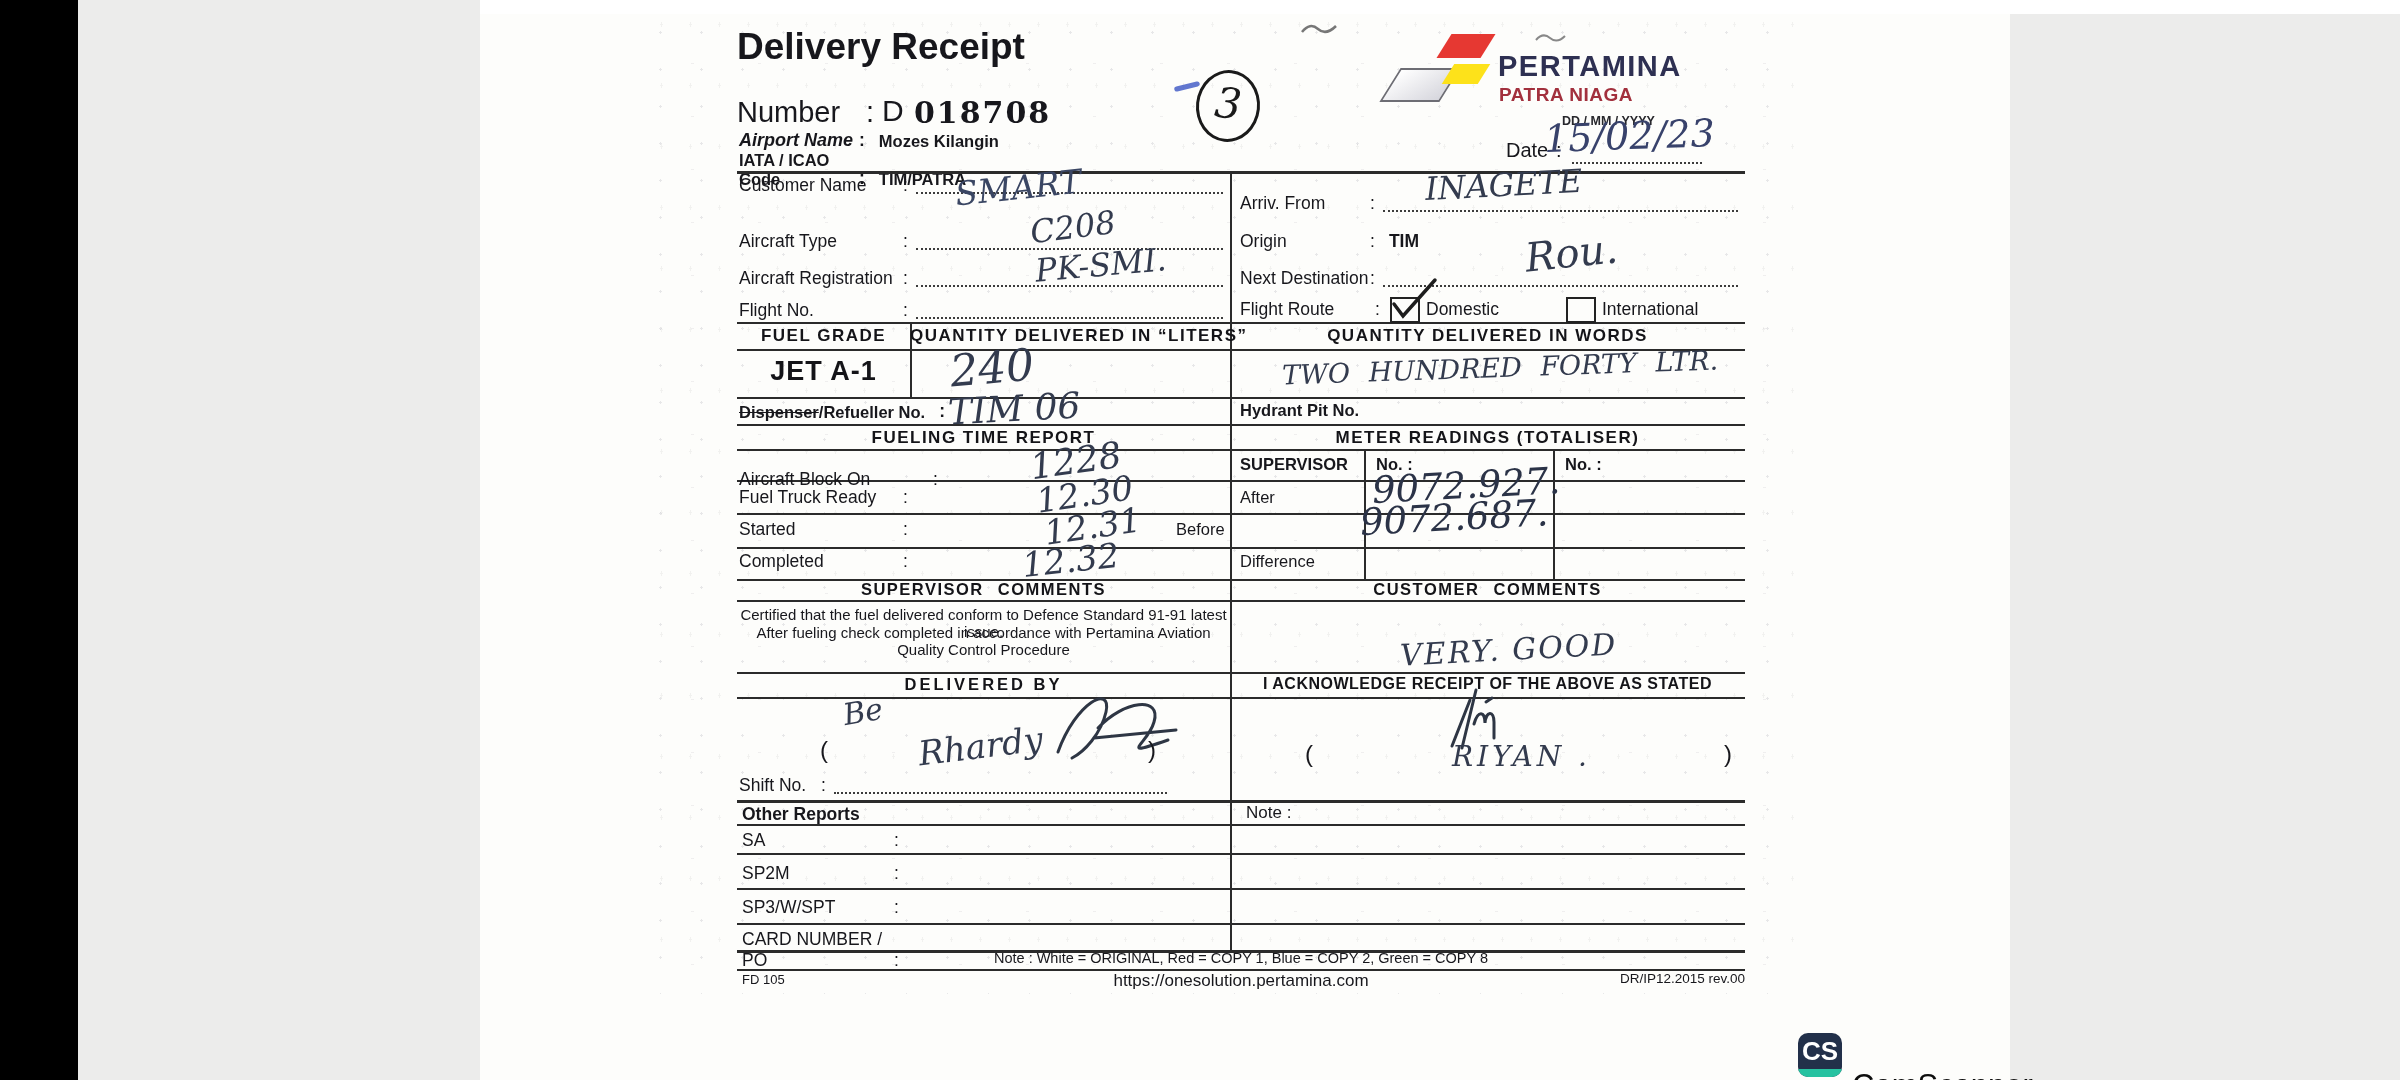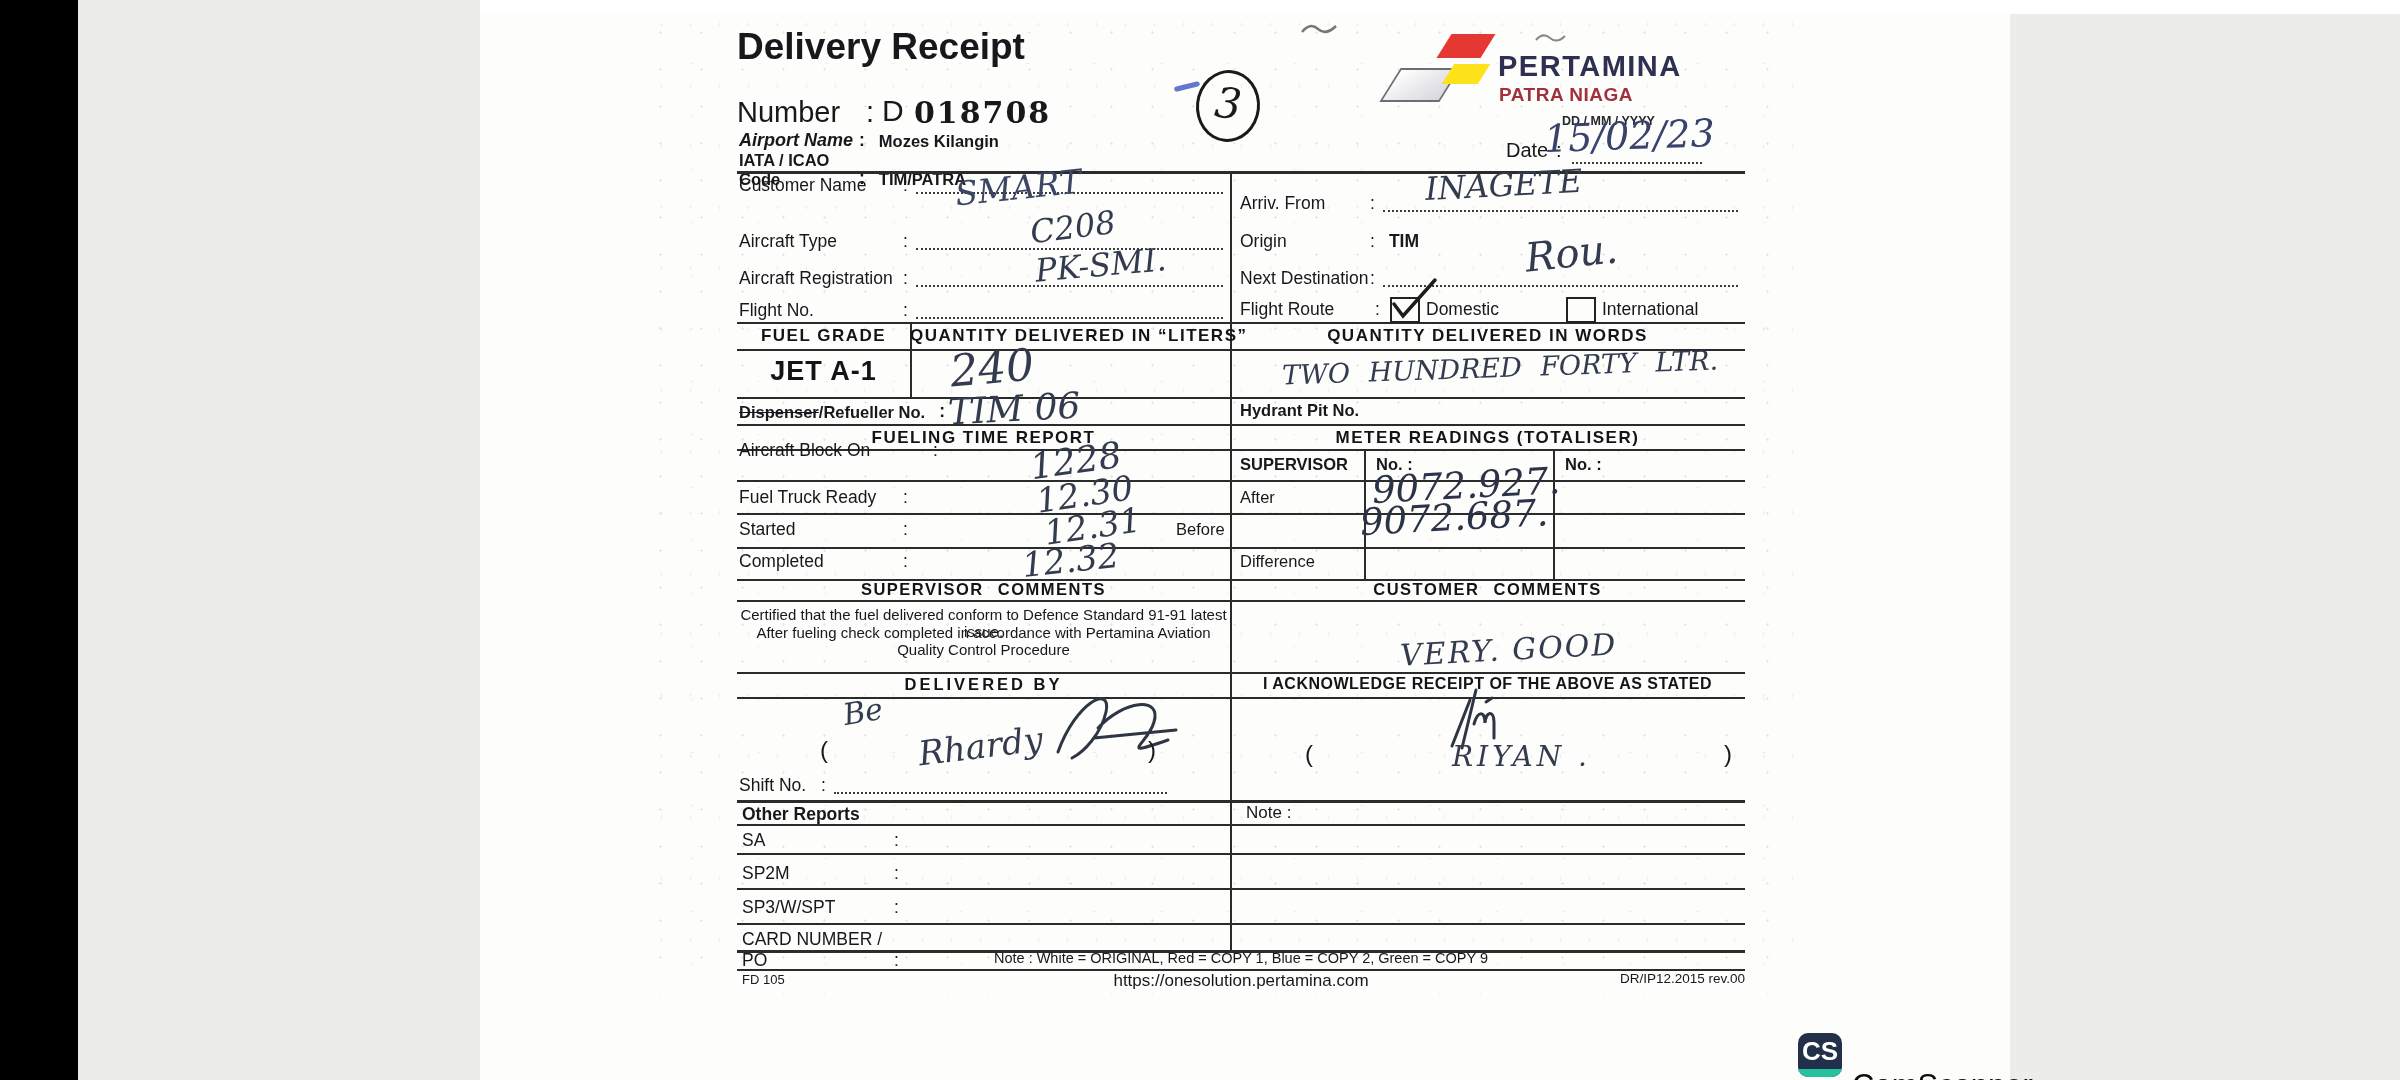--- a/index.html
+++ b/index.html
@@ -180,21 +180,21 @@
     <span class="flabel b struck" style="font-size:16.5px;">Dispenser</span>
     <span class="flabel b" style="font-size:16.5px;">/Refueller No.</span>
     <span class="fcolon b" style="margin-left:14px;">:</span>
   </div>
   <div class="hw" style="left:948px;top:388px;font-size:36px;transform:rotate(-3deg);">TIM 06</div>
   <div class="t b" style="left:1240px;top:401px;font-size:16.5px;">Hydrant Pit No.</div>
 
   <div class="sech" style="left:737px;top:428px;width:493px;">FUELING TIME REPORT</div>
   <div class="sech" style="left:1230px;top:428px;width:515px;">METER READINGS (TOTALISER)</div>
 
-  <div class="frow" style="left:739px;top:440px;width:320px;gap:30px;">
+  <div class="frow" style="left:739px;top:469px;width:320px;gap:30px;">
     <span class="flabel" style="width:164px;">Aircraft Block On</span>
     <span class="fcolon">:</span>
   </div>
   <div class="frow" style="left:739px;top:487px;width:320px;">
     <span class="flabel" style="width:164px;">Fuel Truck Ready</span>
     <span class="fcolon">:</span>
   </div>
   <div class="frow" style="left:739px;top:519px;width:320px;">
     <span class="flabel" style="width:164px;">Started</span>
     <span class="fcolon">:</span>
@@ -263,21 +263,21 @@
   </div>
   <div class="frow" style="left:742px;top:897px;width:300px;">
     <span class="flabel" style="width:152px;">SP3/W/SPT</span>
     <span class="fcolon">:</span>
   </div>
   <div class="frow" style="left:742px;top:929px;width:300px;">
     <span class="flabel" style="width:152px;">CARD NUMBER / PO</span>
     <span class="fcolon">:</span>
   </div>
 
-  <div class="t" style="left:737px;top:950px;width:1008px;text-align:center;font-size:14.5px;">Note :   White = ORIGINAL, Red = COPY 1,  Blue = COPY 2,  Green = COPY 9</div>
+  <div class="t" style="left:737px;top:950px;width:1008px;text-align:center;font-size:14.5px;">Note :   White = ORIGINAL, Red = COPY 1,  Blue = COPY 2,  Green = COPY 8</div>
   <div class="t" style="left:742px;top:972px;font-size:13px;">FD 105</div>
   <div class="t" style="left:737px;top:971px;width:1008px;text-align:center;font-size:17px;">https://onesolution.pertamina.com</div>
   <div class="t" style="left:1545px;top:971px;width:200px;text-align:right;font-size:13.5px;">DR/IP12.2015 rev.00</div>
 
   <div class="cs-icon">
     <span class="cs-txt">CS</span>
     <span class="cs-bar"></span>
   </div>
   <div class="cs-name">CamScanner</div>
 

